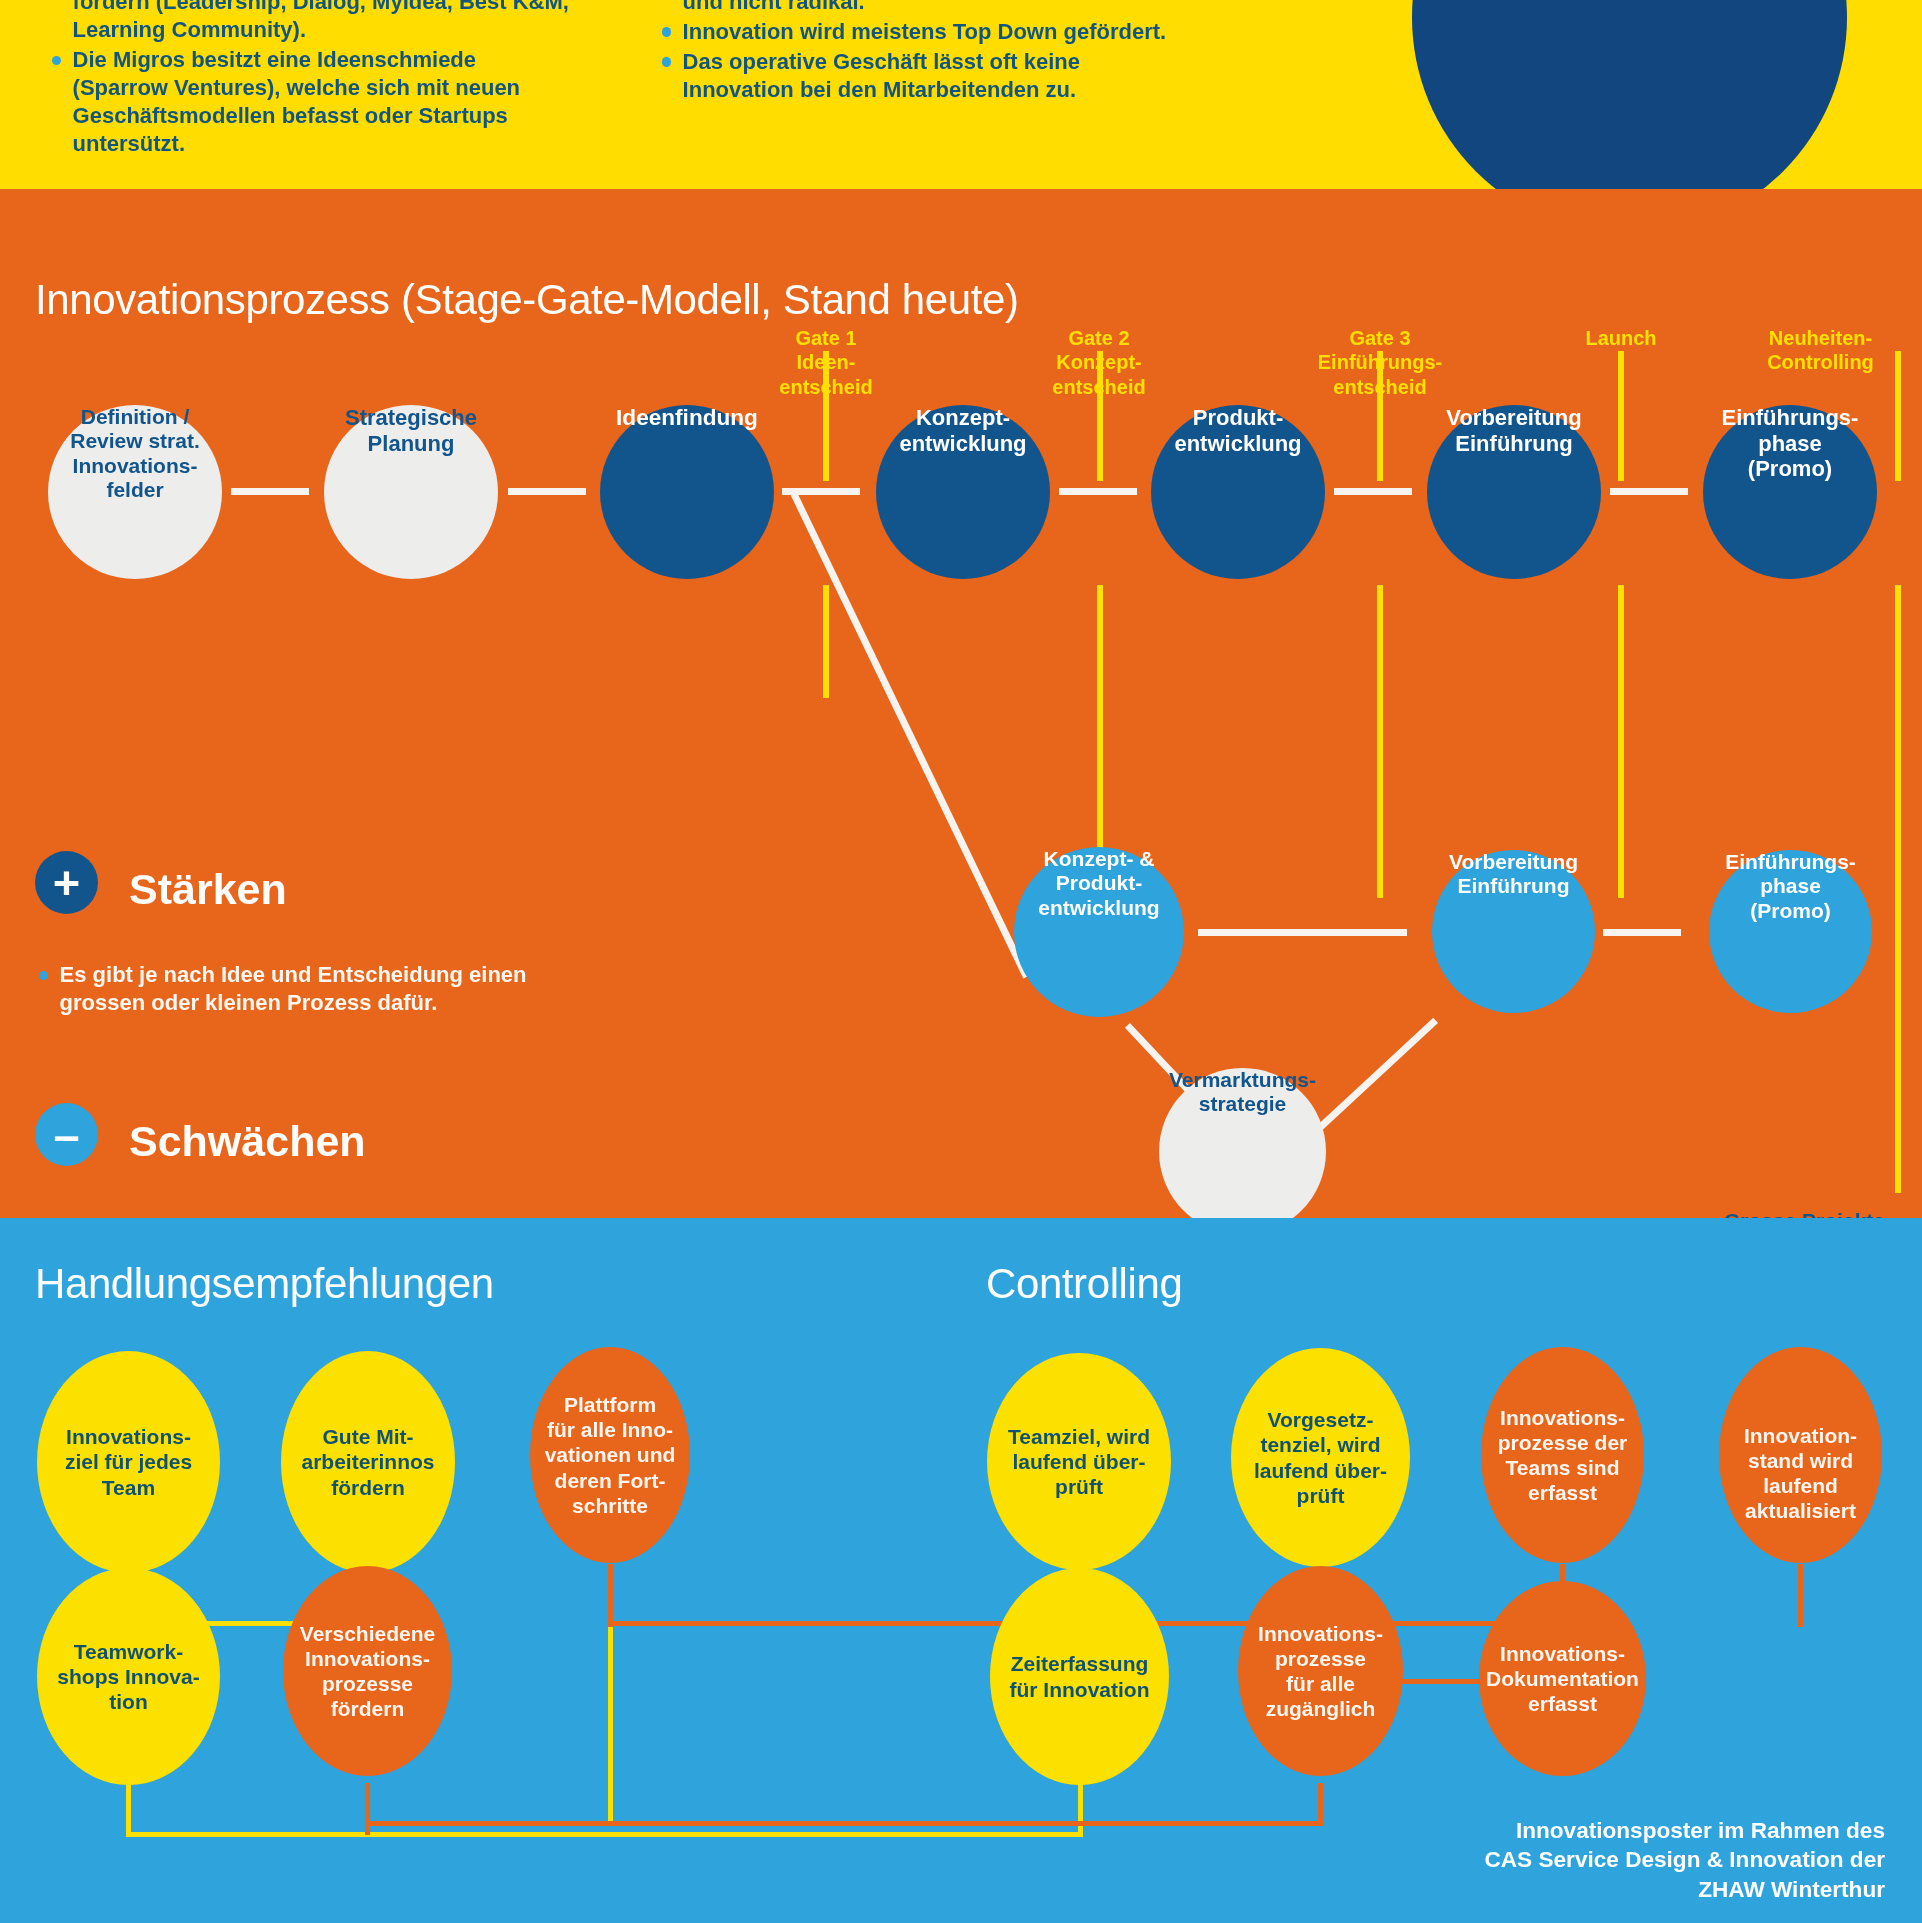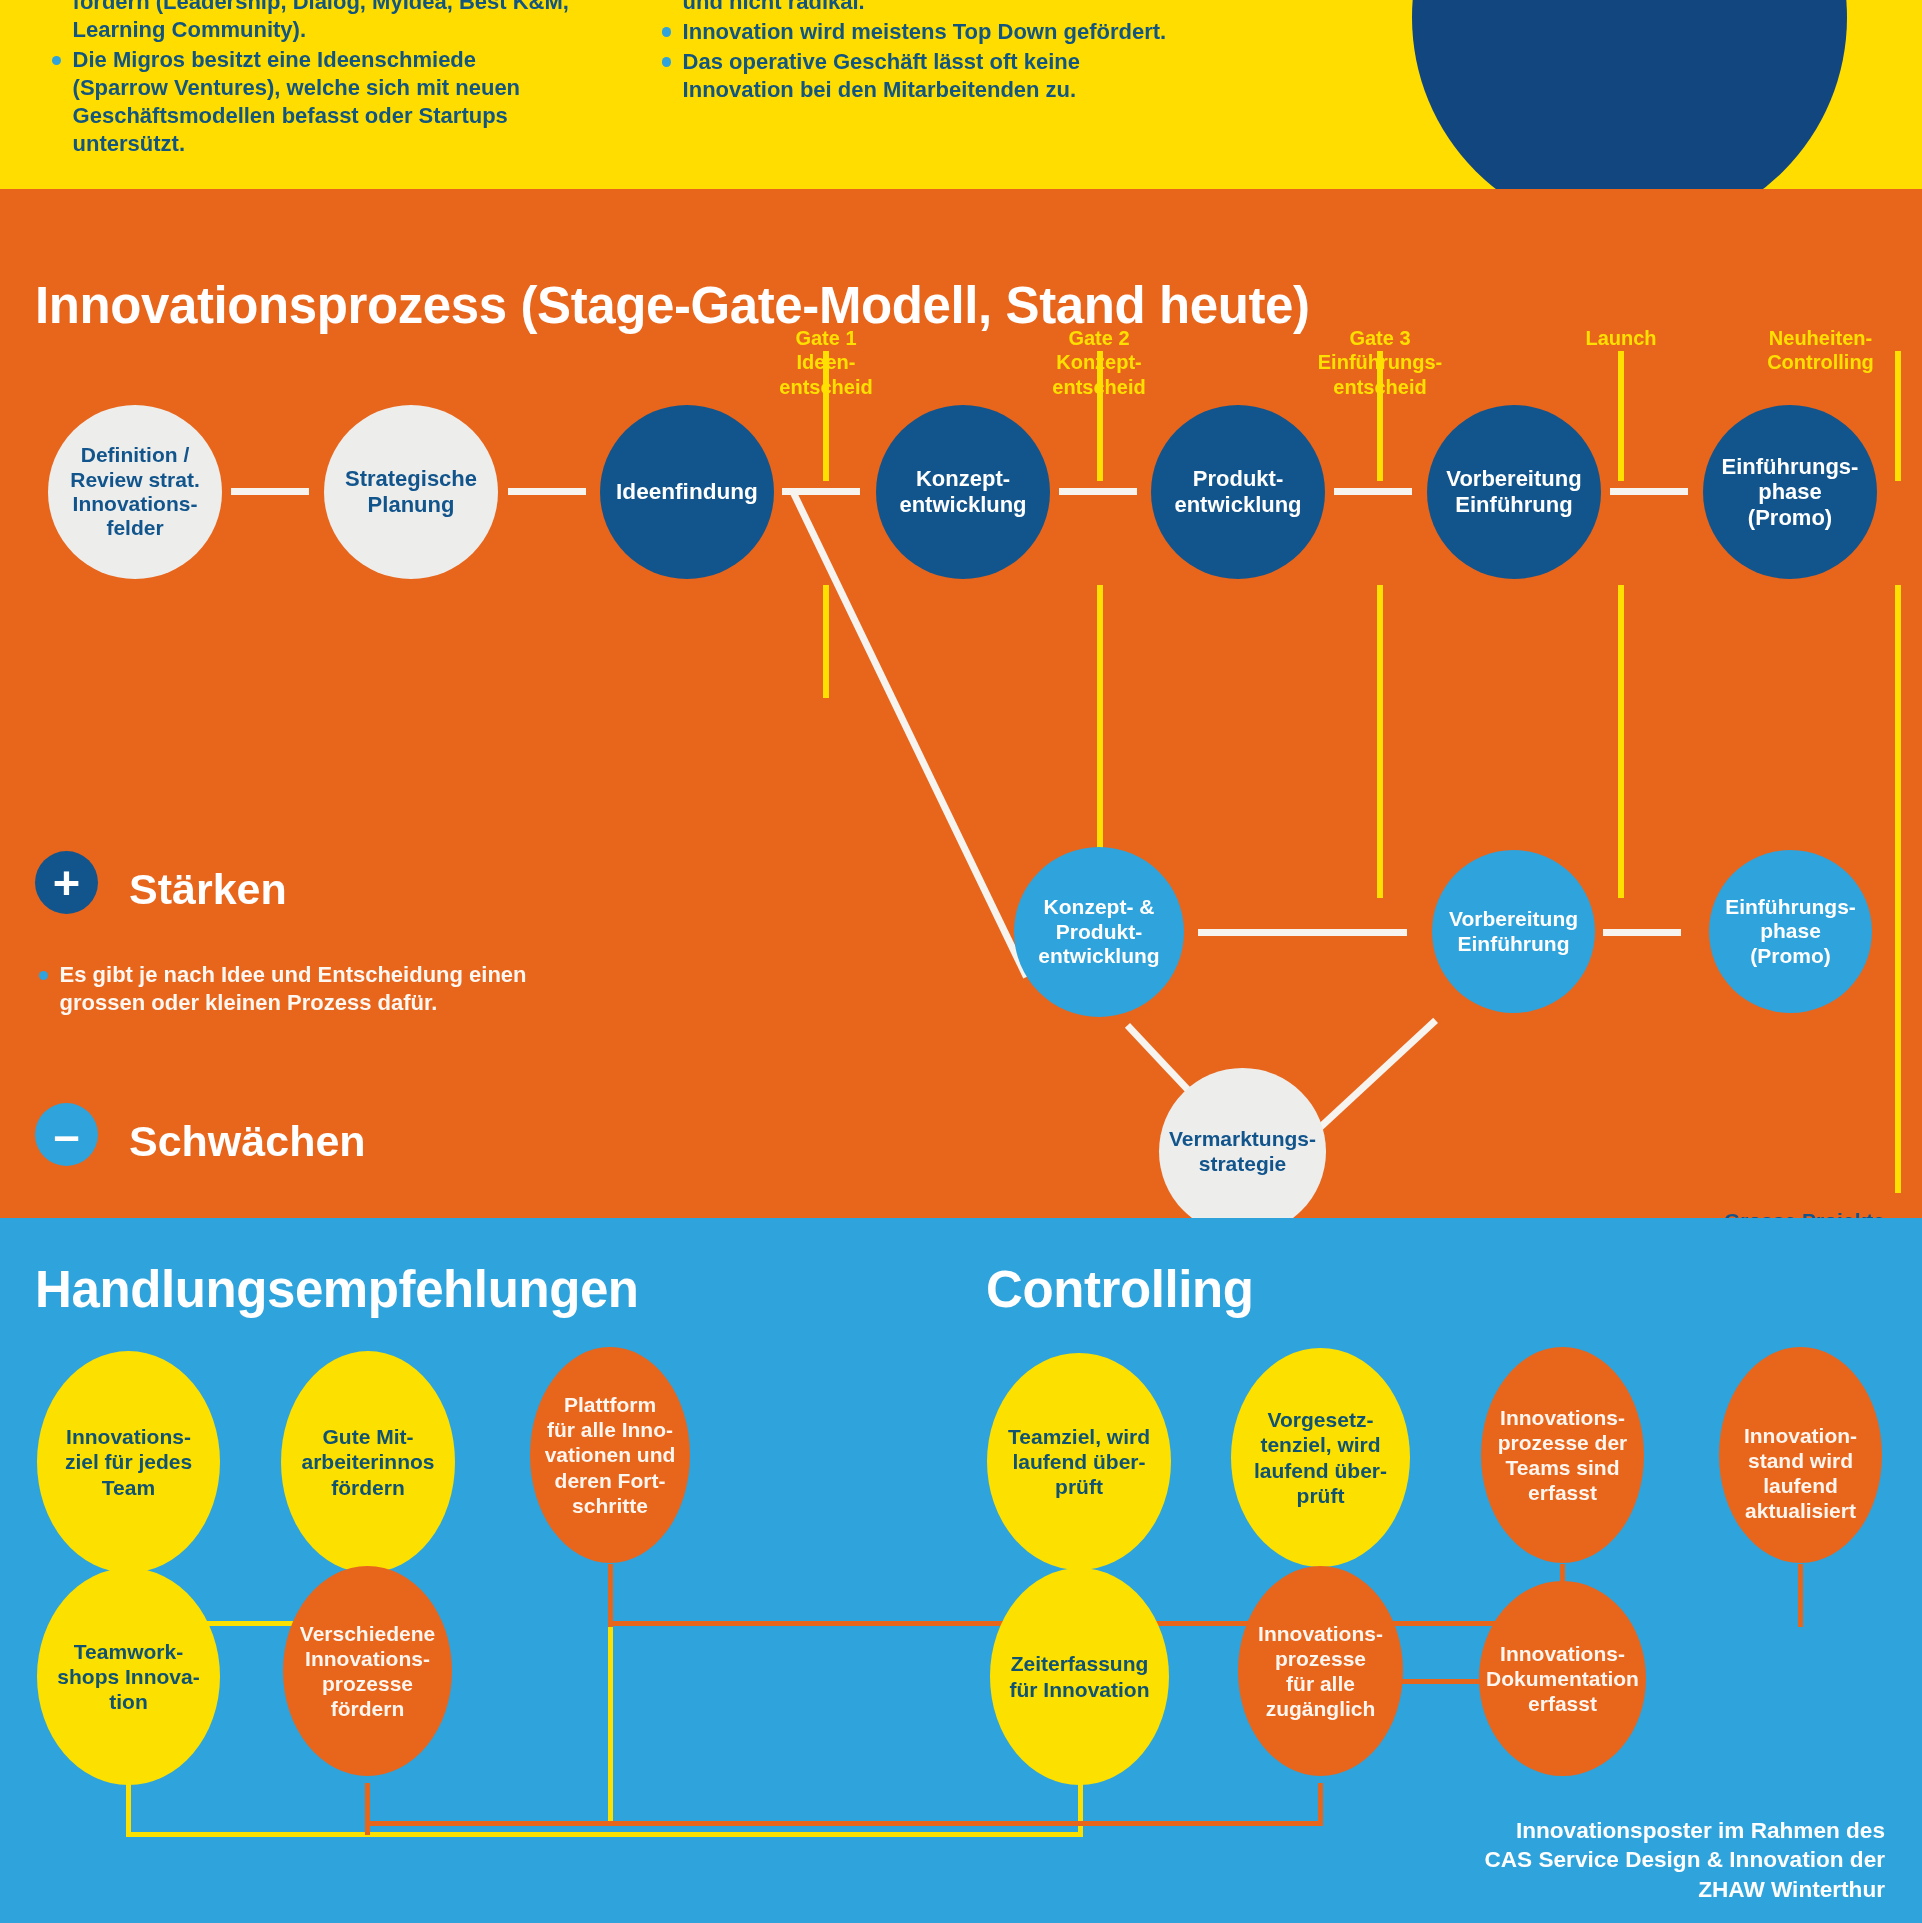--- a/index.html
+++ b/index.html
@@ -16,33 +16,33 @@
   .band-yellow{position:absolute;left:0;top:0;width:1922px;height:189px;background:#FFDD00;}
   .yl-col{position:absolute;color:#12557F;font-weight:bold;font-size:22px;line-height:1.28;}
   .yl-col.left{left:50px;top:-12px;width:556px;}
   .yl-col.right{left:660px;top:-12px;width:608px;}
   .bullet-line{position:relative;padding-left:22.6px;margin-bottom:1.7px;}
   .bullet-line .dot{position:absolute;left:1.7px;top:9.6px;width:9.6px;height:9.6px;border-radius:50%;background:#2EA3DC;}
   .blue-blob{position:absolute;right:75px;top:-200px;width:435px;height:435px;border-radius:50%;background:#12467F;}
 
   
   .band-orange{position:absolute;left:0;top:189px;width:1922px;height:1029px;background:#E8651C;overflow:hidden;}
-  .sec-title{position:absolute;color:#FFFFFF;font-weight:bold;font-size:51px;letter-spacing:-0.4px;margin-top:16px;}
+  .sec-title{position:absolute;color:#FFFFFF;font-weight:normal;font-size:42px;letter-spacing:-0.4px;margin-top:16px;}
   #orange-title{left:35px;top:71px;}
 
   
   .gate-label{position:absolute;color:#FFE000;font-weight:bold;font-size:20px;line-height:1.22;text-align:center;}
 
   
   .vtick{position:absolute;width:6px;background:#FFE000;}
   .hconn{position:absolute;height:7px;background:#F7F4EF;}
   .diag{position:absolute;background:#F7F4EF;transform-origin:0 0;height:7px;}
 
   
-  .circ{position:absolute;border-radius:50%;display:flex;align-items:center;justify-content:center;text-align:center;font-weight:bold;line-height:1.16;}
+  .circ{position:absolute;border-radius:50%;display:flex;align-items:flex-start;justify-content:center;text-align:center;font-weight:bold;line-height:1.16;}
   .c-white{background:#EDEDEB;color:#12558C;}
   .c-dblue{background:#12558C;color:#FFFFFF;}
   .c-lblue{background:#2EA3DC;color:#FFFFFF;}
 
   
   .sw-badge{position:absolute;width:63px;height:63px;border-radius:50%;display:flex;align-items:center;justify-content:center;}
   .sw-badge .sym{color:#fff;font-weight:bold;font-size:47px;line-height:35px;}
   .sw-head{position:absolute;color:#FFFFFF;font-weight:bold;font-size:43px;margin-top:20px;}
   .sw-list{position:absolute;color:#FFF8F2;font-weight:bold;font-size:22px;line-height:1.28;}
 

